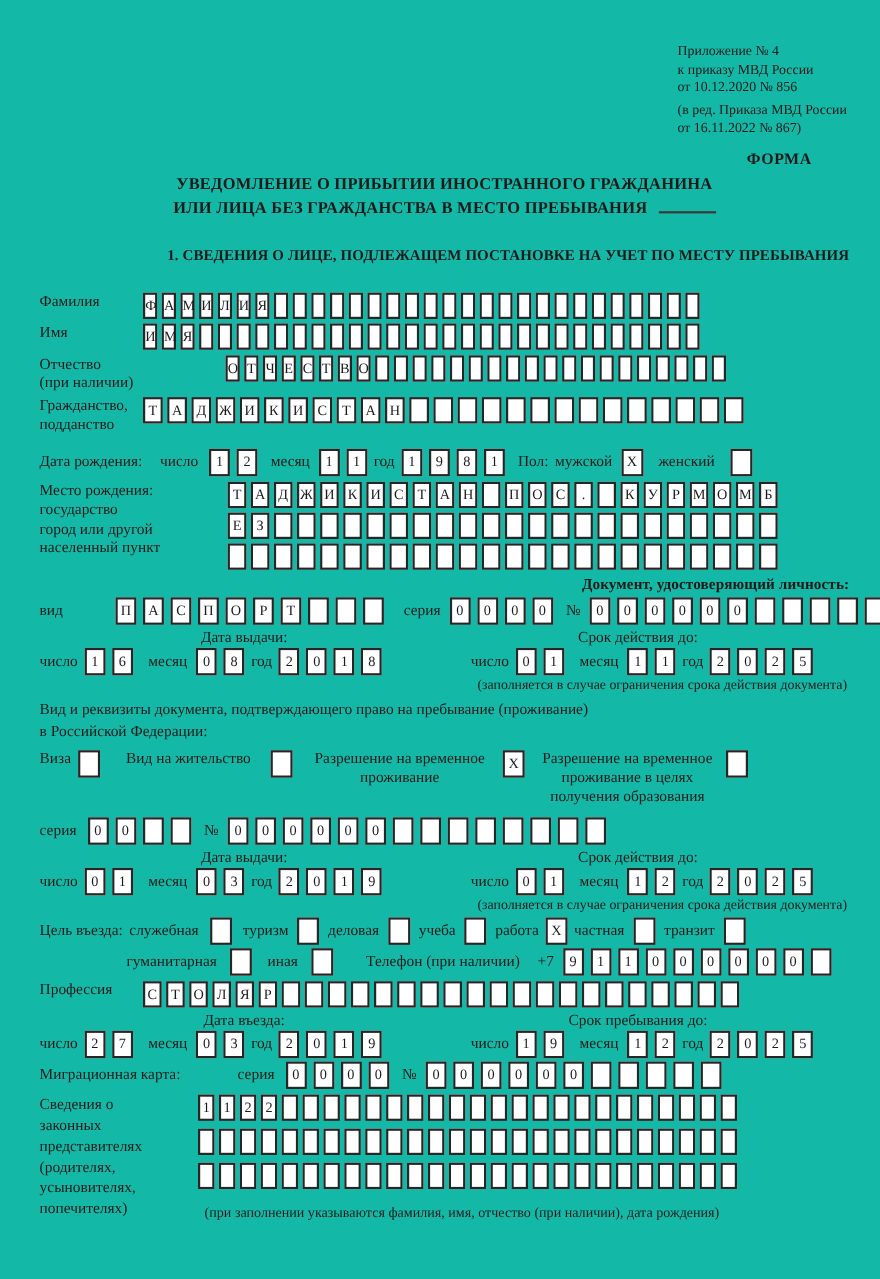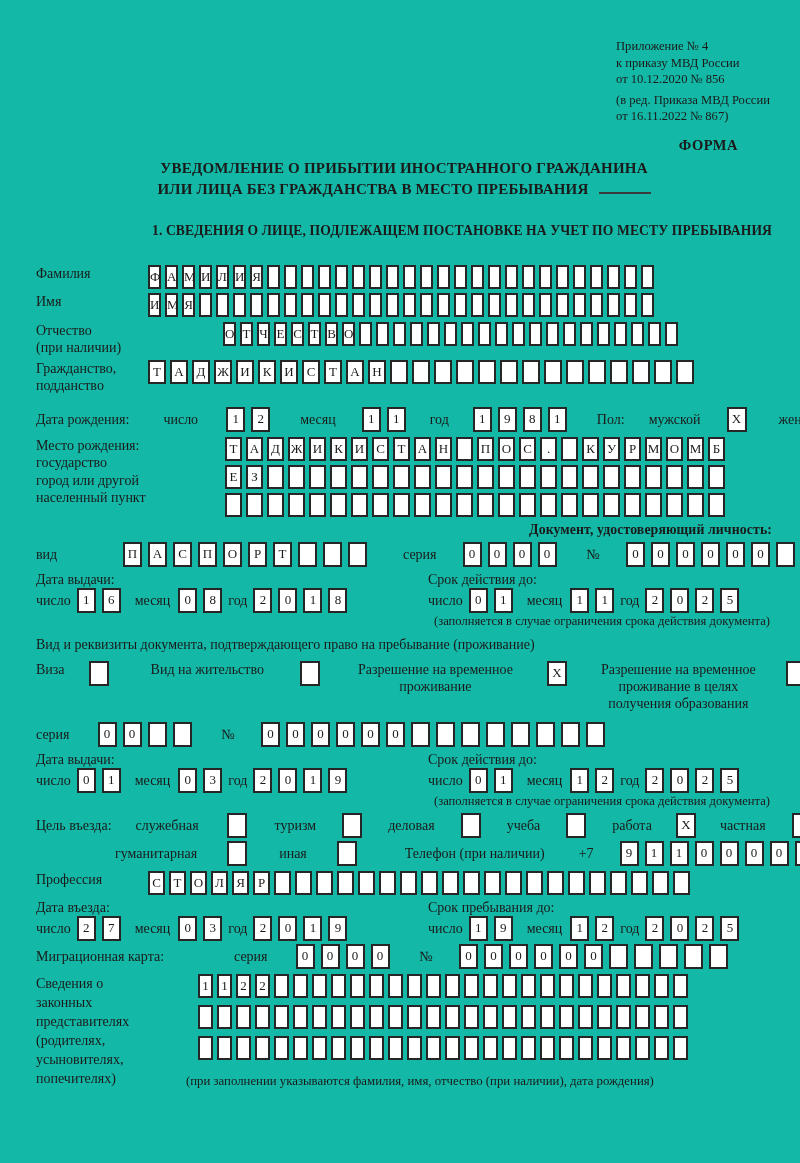--- a/index.html
+++ b/index.html
@@ -4,33 +4,33 @@
 <style>
   html,body{margin:0;padding:0;background:#fff;}
   body{width:800px;height:1163px;overflow:hidden;font-family:"Liberation Serif","DejaVu Serif",serif;color:#1a1a1a;}
   .page{box-sizing:border-box;width:800px;height:1163px;padding:38px 28px 0 36px;position:relative;background:#14b8a6;}
   .hnote{margin-left:580px;font-size:12.6px;line-height:16.5px;}
   .hnote .grp2{margin-top:4px;}
   .forma{margin-top:12px;text-align:right;padding-right:34px;font-weight:700;font-size:14.5px;letter-spacing:.5px;}
   .title{margin-top:4px;text-align:center;font-weight:700;font-size:15px;line-height:21.5px;letter-spacing:.2px;}
   .blank{display:inline-block;width:52px;border-bottom:2px solid #3a3a3a;height:13px;margin-left:10px;}
   .sec{margin-top:22px;text-align:right;font-weight:700;font-size:13.6px;letter-spacing:.1px;white-space:nowrap;}
-  .row{display:flex;align-items:flex-start;gap:18px;}
+  .row{display:flex;align-items:flex-start;}
   .lbl{font-size:14px;line-height:17.5px;flex:0 0 auto;}
   .lblcol{font-size:14px;line-height:17.5px;flex:0 0 auto;}
   .cells{display:flex;flex-wrap:nowrap;flex:0 0 auto;}
   .c{flex:0 0 auto;box-sizing:border-box;width:var(--cw,16px);height:24px;border:2px solid #262626;margin-right:var(--cg,4px);text-align:center;font-size:13px;line-height:20px;background:#fff;}
   .dg{display:flex;align-items:center;}
   .dg .lbl{line-height:25px;}
   .dg .c{width:19px;height:25px;margin-right:6px;}
   .chk .c{width:20px;height:25px;margin-right:0;}
   .dpair{display:flex;}
   .dcol1{flex:0 0 372px;display:flex;flex-direction:column;}
   .dcol2{flex:1;display:flex;flex-direction:column;padding-left:20px;}
-  .dhead{text-align:left;font-size:14px;line-height:17px;}
+  .dhead{text-align:center;font-size:14px;line-height:17px;}
   .dcol2 .dhead{padding-right:40px;}
   .note{font-size:12.6px;line-height:16px;text-align:right;padding-right:2px;}
   .intro{font-size:14px;line-height:20px;}
   .optml{font-size:14px;line-height:17px;text-align:center;flex:0 0 auto;}
   .mt3{margin-top:3px}.mt4{margin-top:4px}.mt5{margin-top:5px}.mt6{margin-top:6px}
   .mt10{margin-top:10px}.mt12{margin-top:12px}.mt26{margin-top:26px}
   .ml6{margin-left:6px}.ml8{margin-left:8px}.ml10{margin-left:10px}.ml12{margin-left:12px}.ml14{margin-left:14px}
   .ml16{margin-left:16px}.ml18{margin-left:18px}.ml20{margin-left:20px}.ml24{margin-left:24px}.ml30{margin-left:30px}
   .w94{width:94px}.w169{width:169px}.w171{width:171px}.w69{width:69px}.w144{width:144px}.w150{width:150px}
   .stack>div{margin-bottom:4px;}
@@ -402,20 +402,21 @@
             <span class="c">0</span>
             <span class="c">2</span>
             <span class="c">5</span>
           </span>
       </div>
     </div>
   </div>
   <div class="note">(заполняется в случае ограничения срока действия документа)</div>
 
   <div class="intro mt6">Вид и реквизиты документа, подтверждающего право на пребывание (проживание)</div>
+  <div class="intro">в Российской Федерации:</div>
 
   <div class="row mt6">
     <span class="lbl">Виза</span>
     <span class="cells chk ml6">
         <span class="c"></span>
       </span>
     <span class="lbl ml24">Вид на жительство</span>
     <span class="cells chk ml18">
         <span class="c"></span>
       </span>

